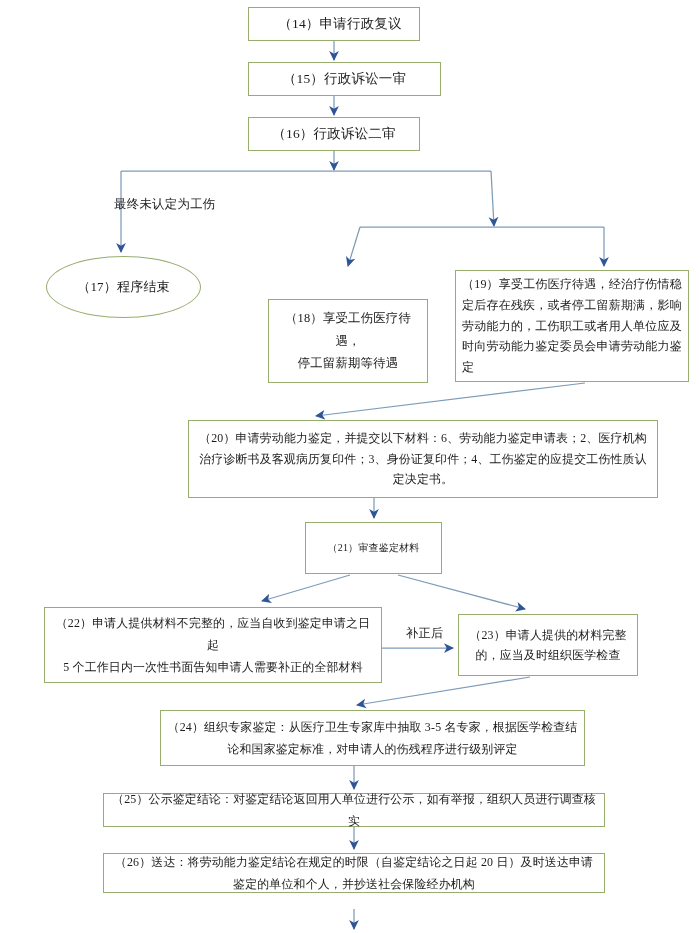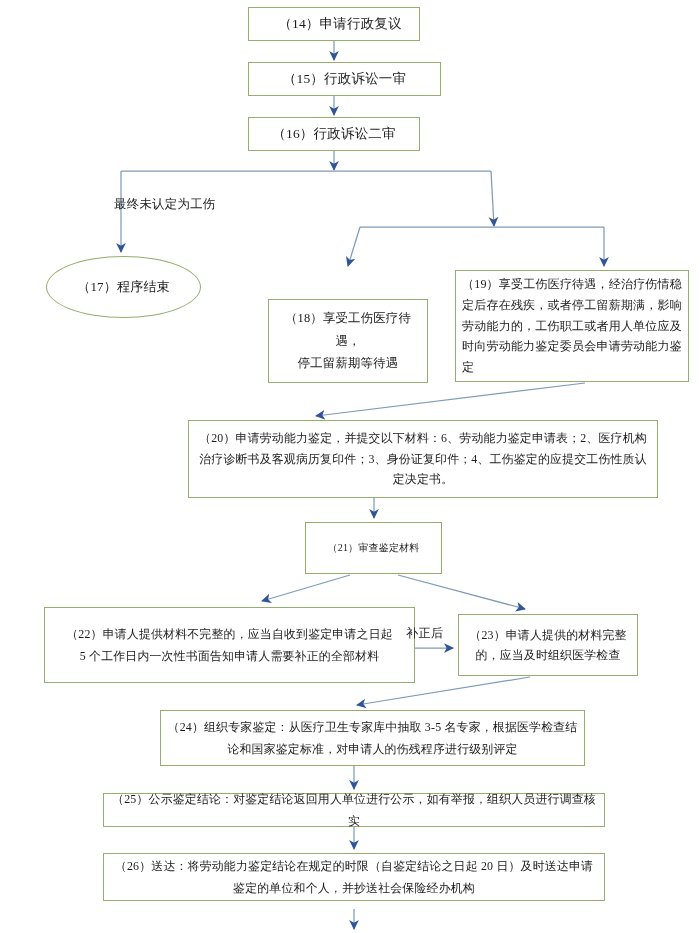--- a/index.html
+++ b/index.html
@@ -55,25 +55,25 @@
 
   
   #n14 { left: 248px; top:   7px; width: 172px; height: 34px; font-size: 13.5px; padding-left: 12px; }
   #n15 { left: 248px; top:  62px; width: 193px; height: 34px; font-size: 13.5px; }
   #n16 { left: 248px; top: 117px; width: 172px; height: 34px; font-size: 13.5px; }
   #n17 { left:  46px; top: 256px; width: 155px; height: 62px; font-size: 13px; }
   #n18 { left: 268px; top: 270px; width: 160px; height: 84px; font-size: 12.4px; margin-top: 29px; }
   #n19 { left: 455px; top: 270px; width: 234px; height: 112px; font-size: 12.0px; text-align: justify; }
   #n20 { left: 188px; top: 420px; width: 470px; height: 78px; font-size: 11.9px; }
   #n21 { left: 305px; top: 522px; width: 137px; height: 52px; font-size: 10px; }
-  #n22 { left:  44px; top: 607px; width: 371px; height: 76px; font-size: 11.9px; }
+  #n22 { left:  44px; top: 607px; width: 338px; height: 76px; font-size: 11.9px; }
   #n23 { left: 458px; top: 614px; width: 180px; height: 62px; font-size: 11.9px; }
   #n24 { left: 160px; top: 710px; width: 425px; height: 56px; font-size: 11.9px; }
   #n25 { left: 103px; top: 793px; width: 502px; height: 34px; font-size: 11.9px; }
-  #n26 { left: 103px; top: 853px; width: 502px; height: 48px; font-size: 11.9px; }
+  #n26 { left: 103px; top: 853px; width: 502px; height: 40px; font-size: 11.9px; }
 
   #lbl-not-recognized { left: 114px; top: 196px;  font-size: 12.4px; }
   #lbl-after-correct  { left: 406px; top: 625px;  font-size: 12.2px; }
 </style>
 </head>
 <body>
 
 <div id="page">
 
   <svg id="wires" viewBox="0 0 700 933" width="700" height="933">

